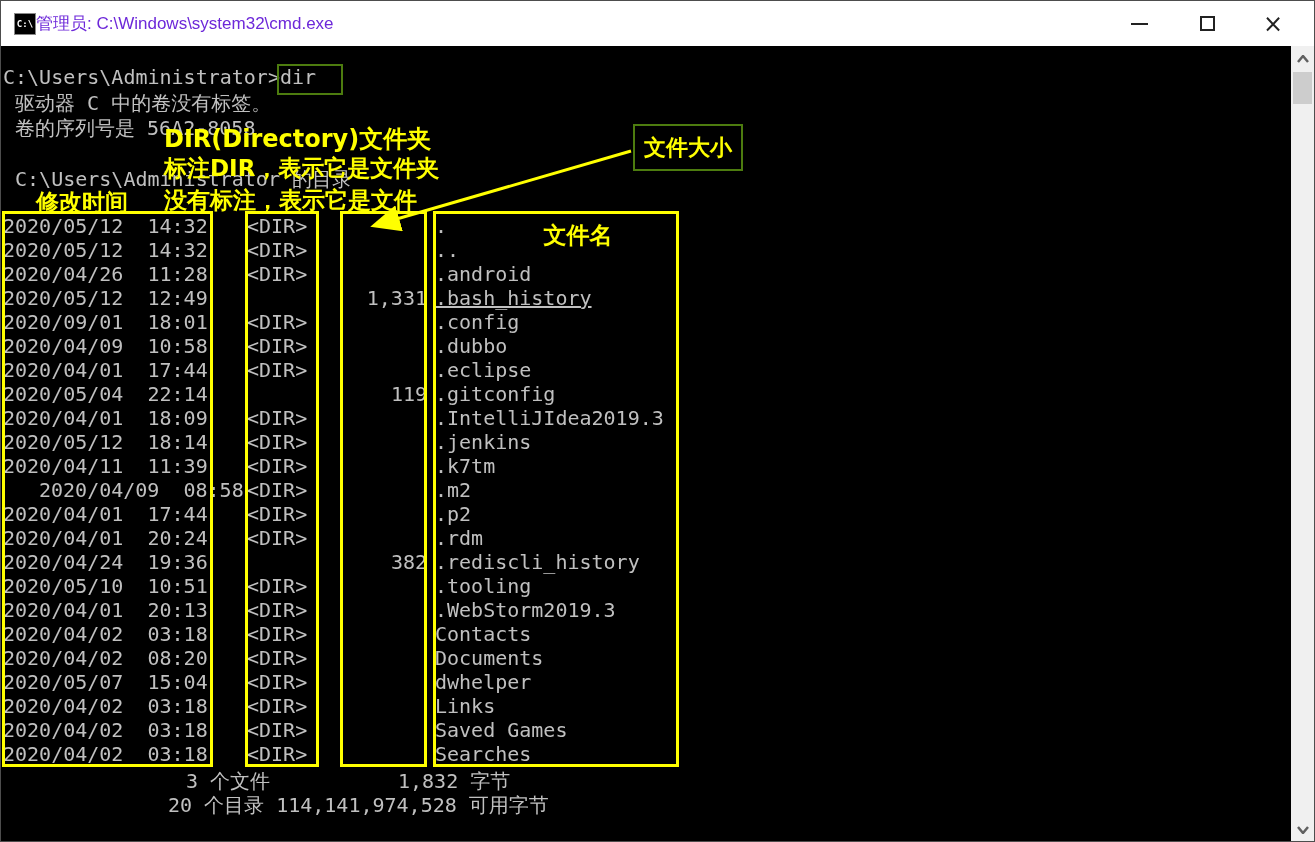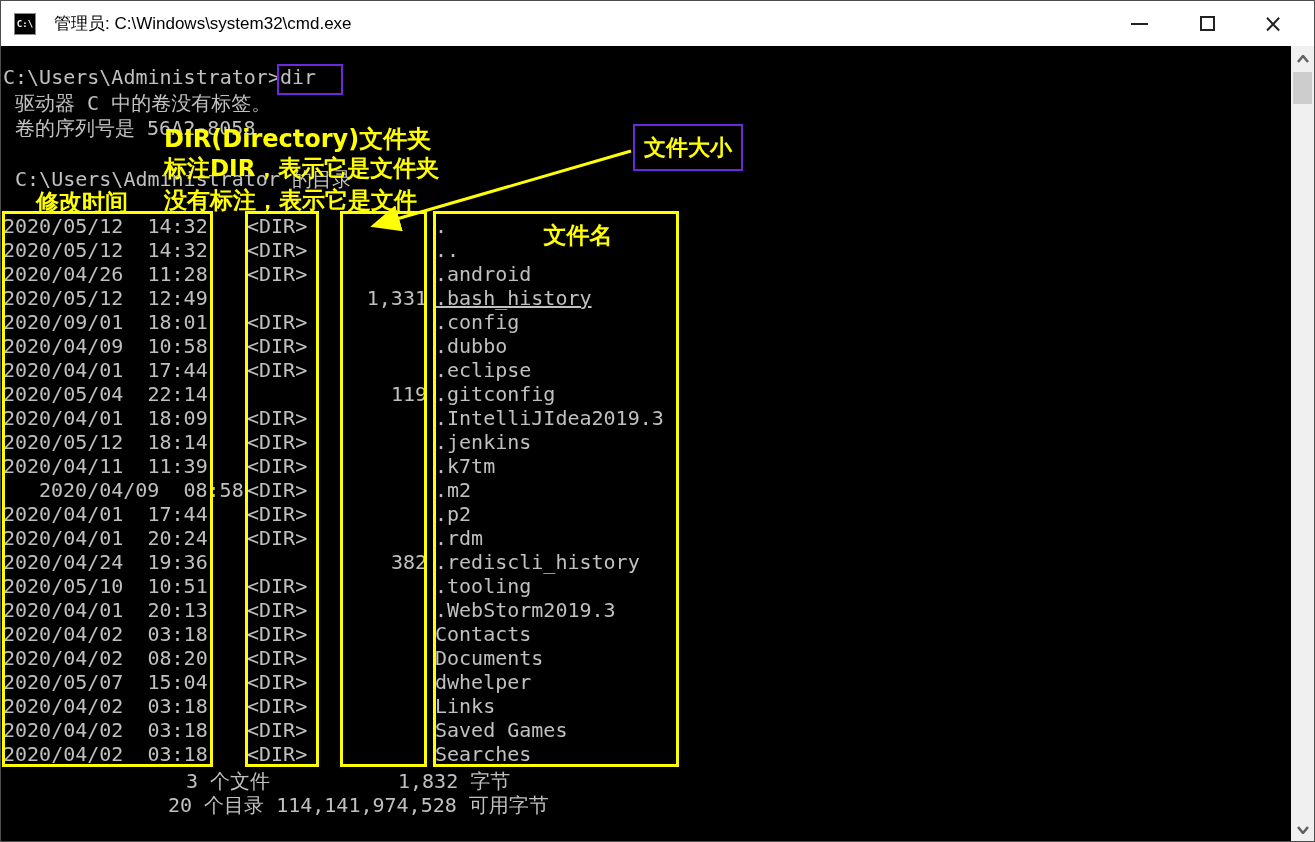--- a/index.html
+++ b/index.html
@@ -13,21 +13,21 @@
   #titlebar {
     position:absolute; left:0; top:0; width:100%; height:45px;
     background:#ffffff; display:flex; align-items:center;
   }
   #app-icon {
     width:22px; height:22px; margin-left:13px; background:#000;
     border:1px solid #888; display:flex; align-items:center; justify-content:center;
     color:#fff; font:bold 9px "DejaVu Sans Mono", monospace;
   }
   #title-text {
-    margin-left:18px; color:#000000; font-size:17px;
+    margin-left:0; color:#6d28d9; font-size:17px;
     font-family:"Liberation Sans", sans-serif;
   }
   .win-btn {
     position:absolute; top:0; width:62px; height:45px;
     display:flex; align-items:center; justify-content:center; cursor:default;
   }
   #btn-min { right:144px; } #btn-max { right:76px; } #btn-close { right:10px; }
   .min-glyph { width:17px; height:0; border-top:2px solid #222; }
   .max-glyph { width:15px; height:15px; border:2px solid #222; }
   .close-glyph { font-size:24px; color:#222; line-height:1; font-family:"DejaVu Sans", sans-serif; }
@@ -35,21 +35,21 @@
   #terminal {
     position:absolute; left:0; top:45px; width:1292px; height:797px;
     background:#000; overflow:hidden;padding-left:26px;
   }
   .term-line, .cell {
     position:absolute; white-space:pre; color:#c0c0c0;
     font:20px/24px "DejaVu Sans Mono", monospace;
   }
   
   .ybox { position:absolute; border:3px solid #ffff00; }
-  .ybox2 { position:absolute; border:2px solid #6d28d9; }
+  .ybox2 { position:absolute; border:2px solid #4d7c0f; }
   .ylabel {
     position:absolute; color:#ffff00; font-weight:bold;
     font-family:"DejaVu Sans", sans-serif; white-space:pre;
   }
   #arrow-svg { position:absolute; left:0; top:0; width:1292px; height:797px; pointer-events:none; }
   
   #scrollbar {
     position:absolute; right:0; top:45px; width:23px; height:797px; background:#f0f0f0;
   }
   .sb-arrow { position:absolute; left:0; width:23px; height:22px;

